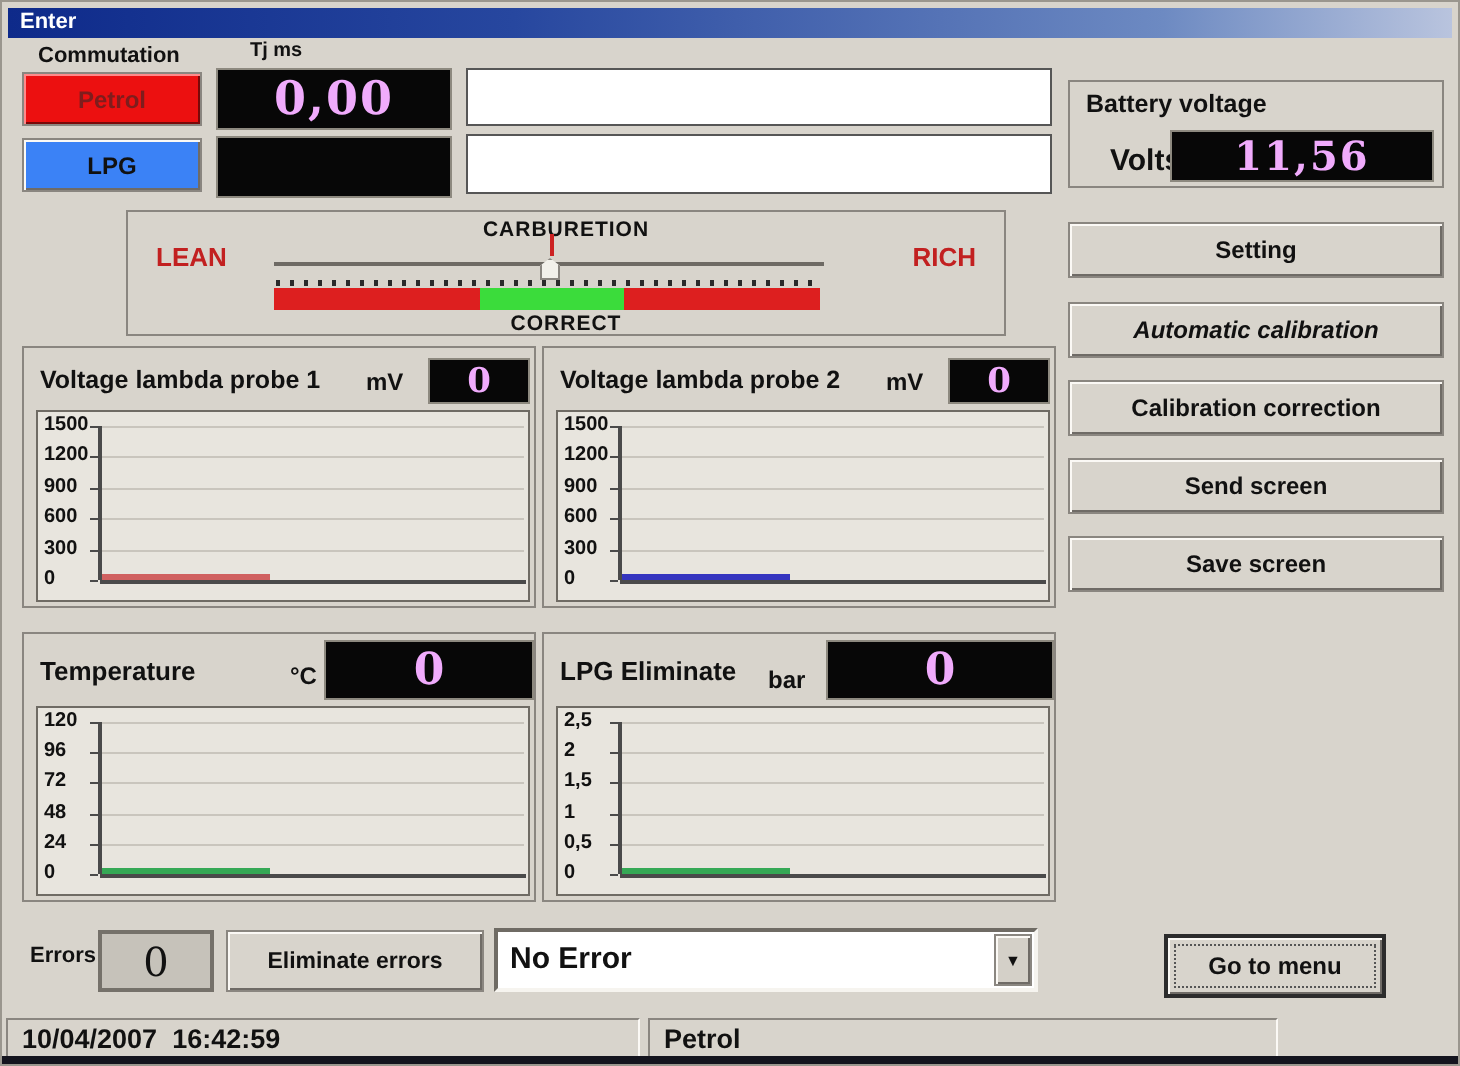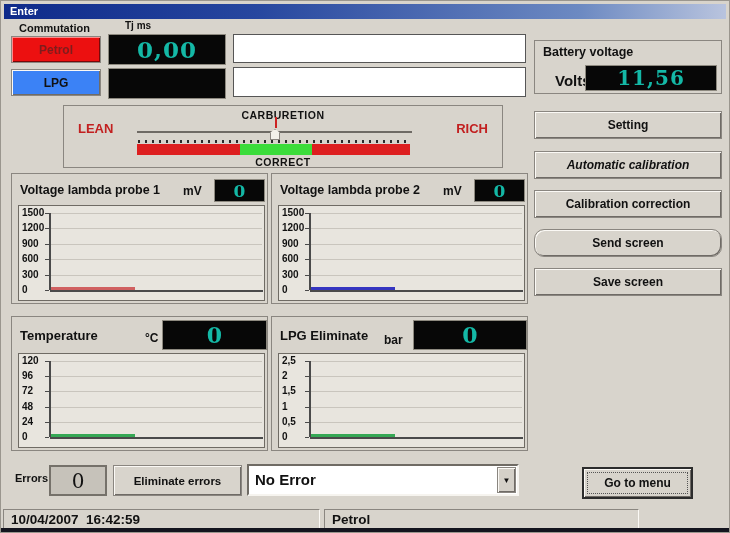--- a/index.html
+++ b/index.html
@@ -11,21 +11,21 @@
   .lbl{position:absolute;font-weight:bold;color:#111;}
   .btn{position:absolute;background:#d8d4cc;border:1px solid #8a8680;
        box-shadow:inset 1px 1px 0 #fbf9f5,inset -1px -1px 0 #6f6b66;
        font-family:"Liberation Sans",sans-serif;font-weight:bold;color:#111;cursor:default;
        display:flex;align-items:center;justify-content:center;box-sizing:border-box;}
   .btn-petrol{left:10px;top:35px;width:90px;height:27px;background:#ec1010;color:#7e1d1d;font-size:12px;
               box-shadow:inset 1px 1px 0 #ff8a8a,inset -1px -1px 0 #7a0808;}
   .btn-lpg{left:10px;top:68px;width:90px;height:27px;background:#3b82f6;font-size:12px;}
   .display{position:absolute;background:#070707;border:1px solid #8d897f;box-sizing:border-box;
            display:flex;align-items:center;justify-content:center;
-           color:#14b8a6;font-family:"DejaVu Serif",serif;font-weight:bold;}
+           color:#f0abfc;font-family:"DejaVu Serif",serif;font-weight:bold;}
   .disp-tj{left:107px;top:33px;width:118px;height:31px;font-size:23px;letter-spacing:1px;}
   .disp-tj2{left:107px;top:67px;width:118px;height:31px;}
   .whitebox{position:absolute;background:#fff;border:1px solid #565656;box-sizing:border-box;}
   .box1{left:232px;top:33px;width:293px;height:29px;}
   .box2{left:232px;top:66px;width:293px;height:30px;}
   .panel{position:absolute;border:1px solid #8a8680;box-sizing:border-box;background:#d8d4cc;}
   .battery{left:533px;top:39px;width:188px;height:54px;}
   .battery-title{left:8px;top:4px;font-size:12.5px;}
   .battery-volts{left:20px;top:31px;font-size:15px;}
   .battery-display{left:50px;top:24px;width:132px;height:26px;font-size:20px;letter-spacing:1px;}
@@ -63,21 +63,21 @@
   .plot{position:absolute;background:#e8e5de;border:1px solid #6f6b64;overflow:hidden;}
   .cp1 .plot,.cp2 .plot{left:6px;top:31px;width:245px;height:94px;}
   .cp3 .plot,.cp4 .plot{left:6px;top:36px;width:245px;height:93px;}
   .ytick{position:absolute;left:3px;font-size:10px;font-weight:bold;color:#111;line-height:11px;}
   .ytickmark{position:absolute;left:26px;width:4px;height:1px;background:#4a4a4a;}
   .gridline{position:absolute;left:31px;right:2px;height:1px;background:#c9c5bd;}
   .baseline{position:absolute;left:31px;right:1px;height:2px;background:#4a4a4a;}
   .yaxis{position:absolute;left:30px;width:2px;background:#4a4a4a;}
   .dataline{position:absolute;height:3px;}
   .side-btn{left:533px;width:188px;height:28px;font-size:12px;}
-  .sb1{top:110px;} .sb2{top:150px;font-style:italic;} .sb3{top:189px;} .sb4{top:228px;border-radius:10px;} .sb5{top:267px;}
+  .sb1{top:110px;} .sb2{top:150px;font-style:italic;} .sb3{top:189px;} .sb4{top:228px;} .sb5{top:267px;}
   .errors-lbl{left:14px;top:471px;font-size:11px;}
   .errors-box{position:absolute;left:48px;top:464px;width:58px;height:31px;background:#c6c2ba;
               border:2px solid #75716a;box-sizing:border-box;display:flex;align-items:center;justify-content:center;
               font-family:"DejaVu Serif",serif;font-size:20px;color:#111;}
   .btn-eliminate{left:112px;top:464px;width:129px;height:31px;font-size:11.5px;}
   .combo{position:absolute;left:246px;top:463px;width:272px;height:32px;background:#fff;
          border:2px solid;border-color:#6f6b64 #f6f4ef #f6f4ef #6f6b64;box-sizing:border-box;}
   .combo-text{position:absolute;left:6px;top:5px;font-size:15px;font-weight:bold;color:#111;}
   .combo-btn{position:absolute;right:1px;top:1px;bottom:1px;width:17px;background:#d4d0c8;
              border:1px solid #8a8680;box-shadow:inset 1px 1px 0 #fbf9f5,inset -1px -1px 0 #6f6b66;

